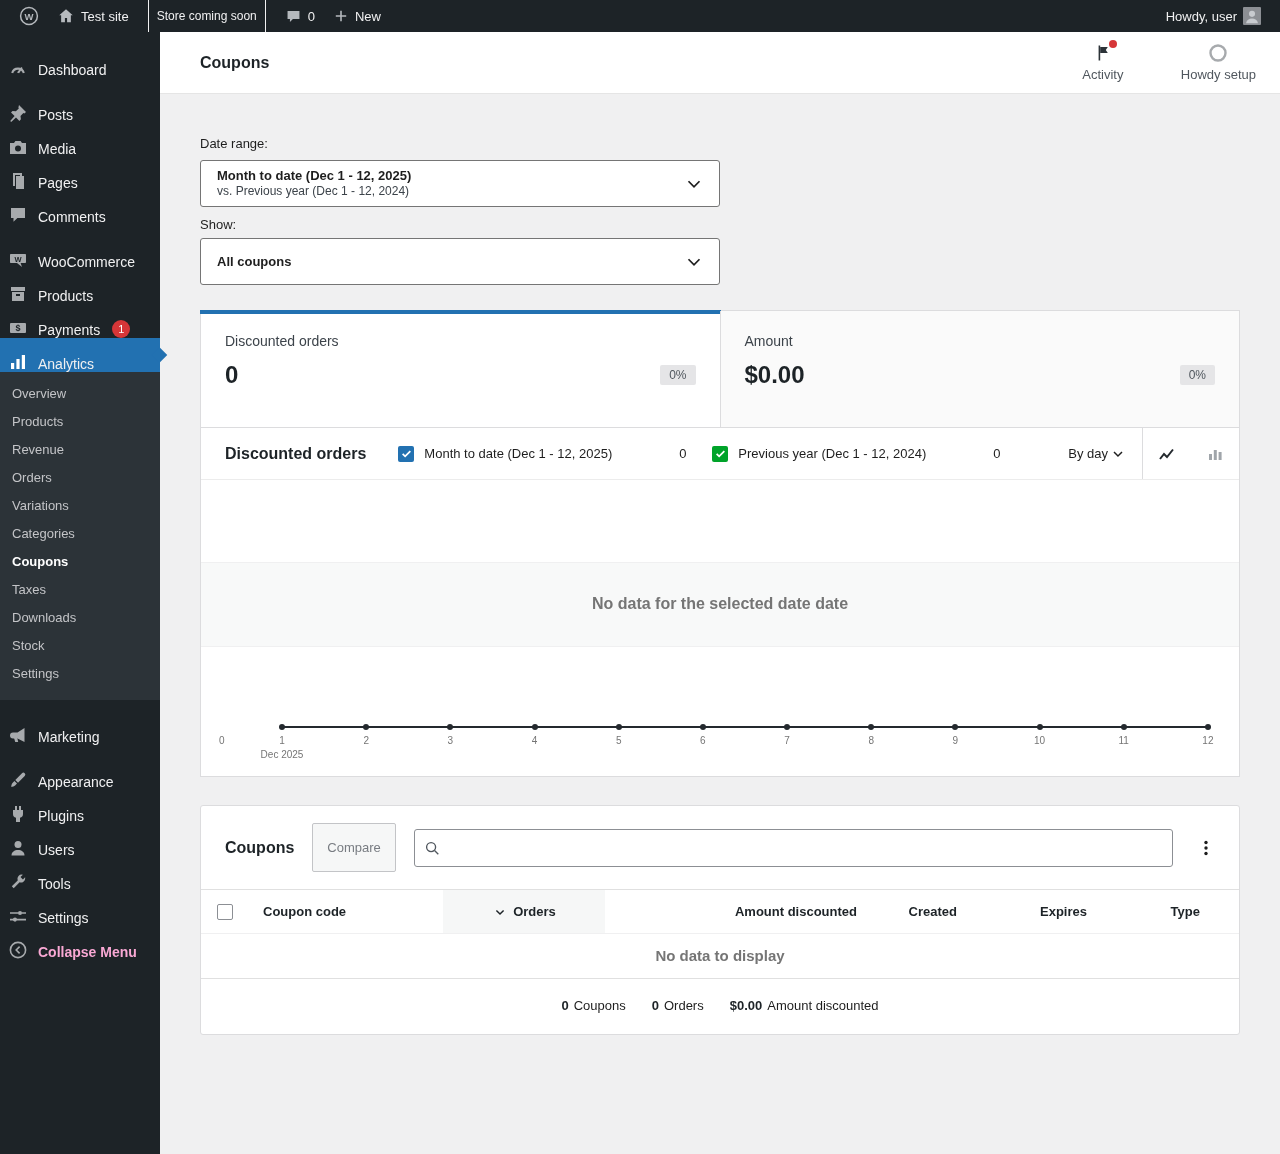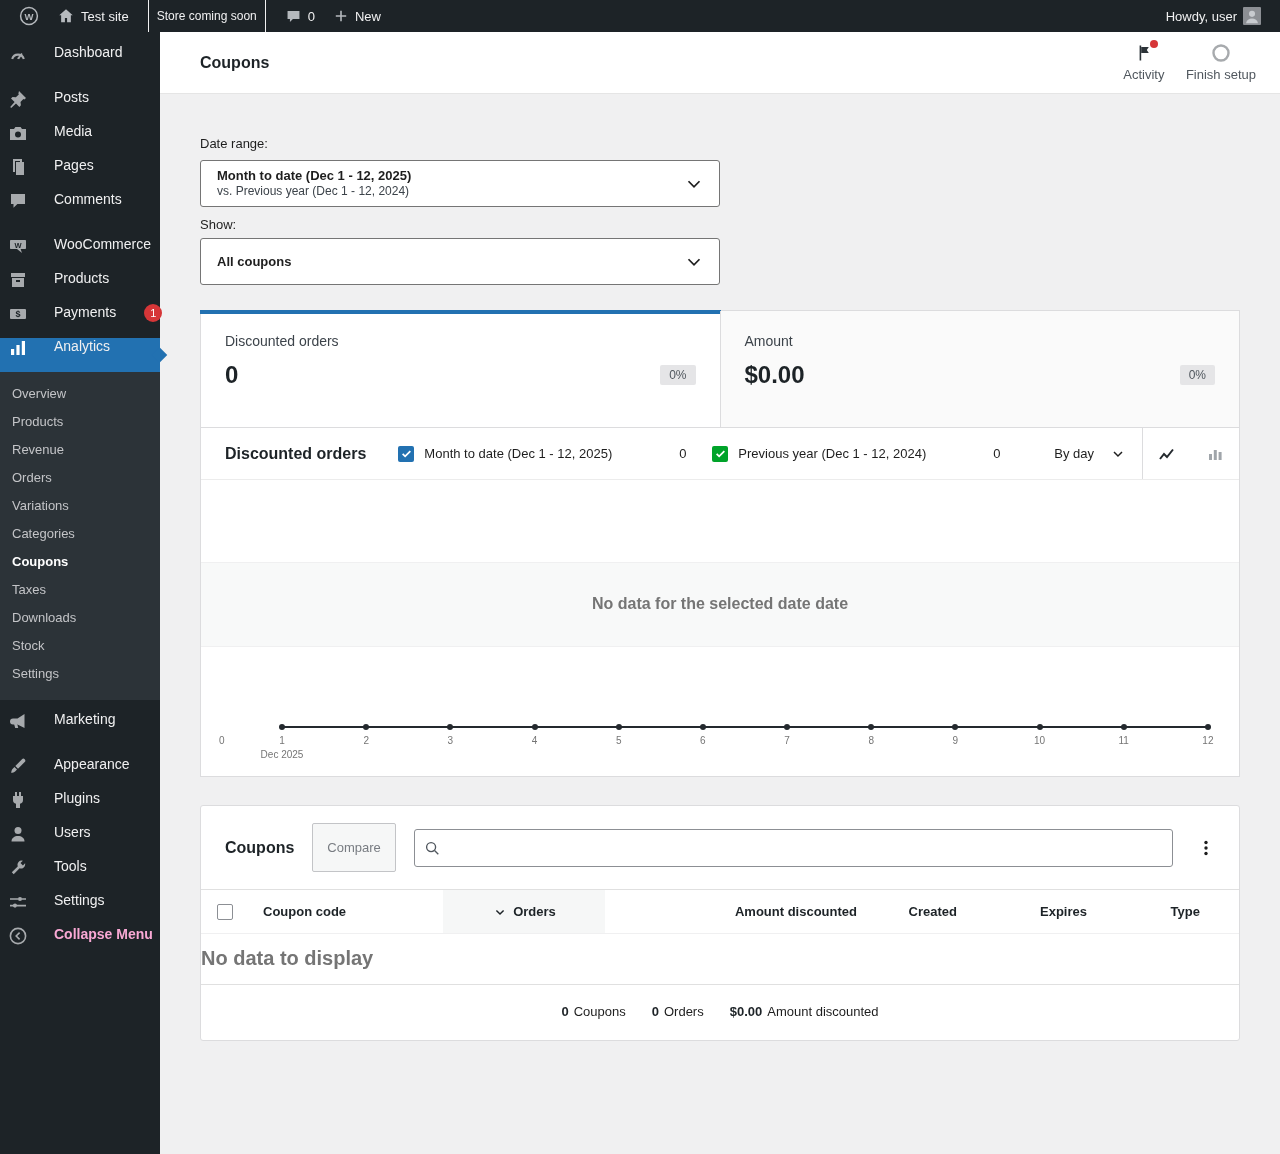--- a/index.html
+++ b/index.html
@@ -23,21 +23,21 @@
   .coming-soon {
     border:1px solid #f0f0f1; border-radius:2px; font-size:12px;
     padding:17px 8px; margin:0 10px; white-space:nowrap;
   }
   .avatar { width:18px; height:18px; overflow:hidden; border-radius:1px; }
 
   
   .frame { display:flex; align-items:stretch; min-height:1122px; }
   .sidebar { width:160px; background:#1d2327; color:#f0f0f1; padding-top:12px; position:relative; z-index:2; flex:0 0 160px; }
   .menu-item {
-    display:flex; align-items:flex-start; gap:26px; height:34px;
+    display:flex; align-items:flex-end; gap:10px; height:34px;
     padding:0 8px; font-size:14px; cursor:pointer; position:relative;
   }
   .mi-icon { width:20px; height:20px; color:#a7aaad; flex:0 0 20px; }
   .mi-label { color:#f0f0f1; white-space:nowrap; }
   .menu-item.active { background:#2271b1; }
   .menu-item.active .mi-icon { color:#fff; }
   .menu-item.active::after {
     content:''; position:absolute; right:-5px; top:50%;
     width:11px; height:11px; background:#2271b1;
     transform:translateY(-50%) rotate(45deg);
@@ -57,21 +57,21 @@
   .collapse-label { color:#f9a8d4;font-weight:bold; }
 
   
   .main { flex:1; background:#f0f0f1; min-width:0; }
   .page-header {
     height:62px; background:#fff; border-bottom:1px solid #e5e5e5;
     display:flex; align-items:center; justify-content:space-between;
     padding:0 18px 0 40px;
   }
   .page-title { font-size:16px; font-weight:700; margin:0; color:#1d2327; }
-  .header-actions { display:flex; }
+  .header-actions { display:flex;gap:36px; }
   .h-action {
     display:flex; flex-direction:column; align-items:center; gap:4px;
     font-size:13px; color:#50575e; min-width:72px; cursor:pointer; padding:0 6px;
   }
   .h-icon { position:relative; width:20px; height:20px; color:#2c3338; }
   .red-dot { position:absolute; top:-3px; right:-4px; width:8px; height:8px; border-radius:50%; background:#d63638; }
 
   .content { padding:0 40px 40px; }
 
   
@@ -100,21 +100,21 @@
   .tile-delta { background:#e5e5e7; color:#50575e; font-size:12px; padding:3px 9px; border-radius:2px; }
 
   
   .chart-card { background:#fff; border:1px solid #dcdcde; border-top:none; padding-bottom:2px; }
   .chart-header { height:52px; display:flex; align-items:center; padding-left:24px; border-bottom:1px solid #ececec; }
   .chart-title { font-size:16px; font-weight:700; color:#1d2327; margin:0 32px 0 0; }
   .legend-item { display:flex; align-items:center; gap:10px; width:288px; margin-right:26px; font-size:13px; color:#1e1e1e; cursor:pointer; }
   .legend-check { width:16px; height:16px; border-radius:2px; display:flex; align-items:center; justify-content:center; flex:0 0 16px; }
   .legend-label { white-space:nowrap; overflow:hidden; }
   .legend-value { margin-left:auto; }
-  .interval-select { margin-left:auto; display:flex; align-items:center; gap:16px; font-size:13px; color:#1e1e1e; padding:0 16px; cursor:pointer; height:100%; }
+  .interval-select { margin-left:auto; display:flex; align-items:center; gap:2px; font-size:13px; color:#1e1e1e; padding:0 16px; cursor:pointer; height:100%; }
   .chart-type { display:flex; height:100%; border-left:1px solid #dcdcde; }
   .ct-btn { width:48px; display:flex; align-items:center; justify-content:center; cursor:pointer; color:#a0a5aa; background:none; border:none; }
   .ct-btn.active { color:#24292e; }
 
   .chart-plot { position:relative; height:248px; }
   .plot-band { position:absolute; left:0; right:0; top:33%; height:34.5%; background:#f8f9f9; border-top:1px solid #f0f0f1; border-bottom:1px solid #f0f0f1; }
   .empty-msg { position:absolute; inset:0; display:flex; align-items:center; justify-content:center; font-size:16px; font-weight:700; color:#757575; }
   .axis-line { position:absolute; left:81px; right:31px; bottom:0; height:2px; background:#24292e; }
   .axis-dots { position:absolute; left:81px; right:31px; bottom:1px; height:0; display:flex; justify-content:space-between; }
   .xdot { width:0; position:relative; }
@@ -146,21 +146,21 @@
   .th-check { padding-left:16px; width:48px; }
   .checkbox { width:16px; height:16px; border:1px solid #8c8f94; border-radius:2px; background:#fff; cursor:pointer; }
   .th-code { flex:1; padding-left:14px; cursor:pointer; }
   .th-orders { width:162px; background:#f6f7f7; justify-content:center; gap:5px; cursor:pointer; }
   .sort-icon { color:#1d2327; }
   .th-amount { width:252px; justify-content:flex-end; cursor:pointer; }
   .th-created { width:100px; justify-content:flex-end; cursor:pointer; }
   .th-expires { width:130px; justify-content:flex-end; cursor:pointer; }
   .th-type { width:113px; justify-content:flex-end; margin-right:39px; cursor:pointer; }
 
-  .empty-row { border-top:1px solid #f0f0f1; padding:13px 0 14px; font-size:20px; font-weight:700; color:#757575; }
+  .empty-row { border-top:1px solid #f0f0f1; text-align:center; padding:13px 0 14px; font-size:15px; font-weight:700; color:#757575; }
   .table-footer { border-top:1px solid #e0e0e0; display:flex; justify-content:center; gap:26px; padding:19px 0 21px; font-size:13px; color:#1e1e1e; }
   .tf-item b { font-weight:700; color:#1d2327; margin-right:5px; }
 </style>
 </head>
 <body>
 
 <div class="adminbar">
   <div class="ab-left">
     <span class="ab-item">
       <span class="ab-icon">
@@ -398,21 +398,21 @@
             <span class="red-dot"></span>
           </span>
           <span>Activity</span>
         </div>
         <div class="h-action">
           <span class="h-icon">
             <svg width="20" height="20" viewBox="0 0 20 20">
                 <circle cx="10" cy="10" r="7.5" fill="none" stroke="#a7aaad" stroke-width="2.4"></circle>
               </svg>
           </span>
-          <span>Finish setup</span>
+          <span>Howdy setup</span>
         </div>
       </div>
     </header>
 
     <div class="content">
 
       <div class="filter-label first">Date range:</div>
       <div class="dropdown">
         <span class="dd-primary">Month to date (Dec 1 - 12, 2025)</span>
         <span class="dd-secondary">vs. Previous year (Dec 1 - 12, 2024)</span>

